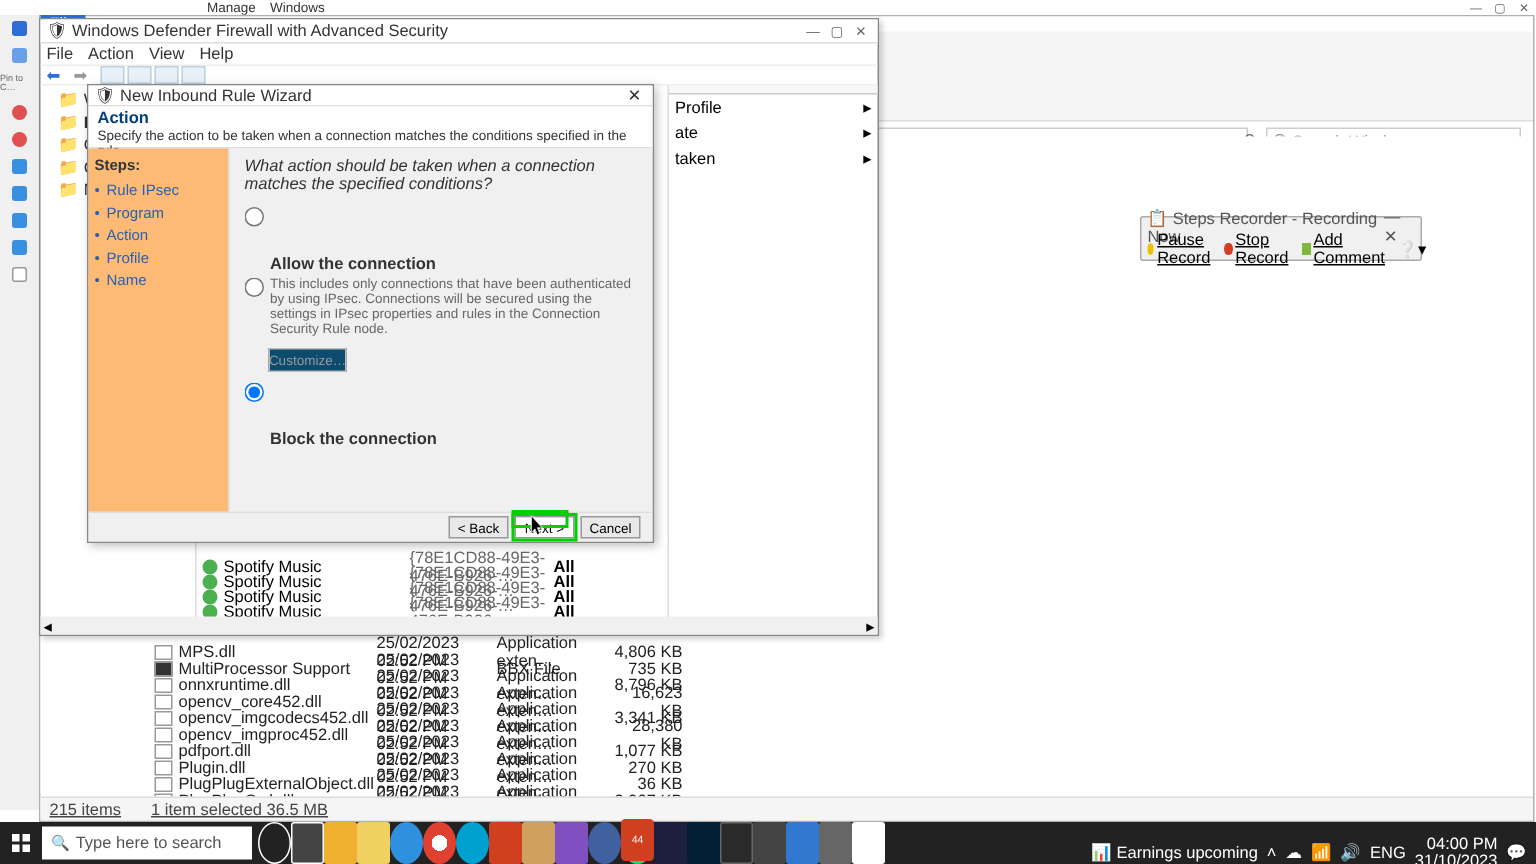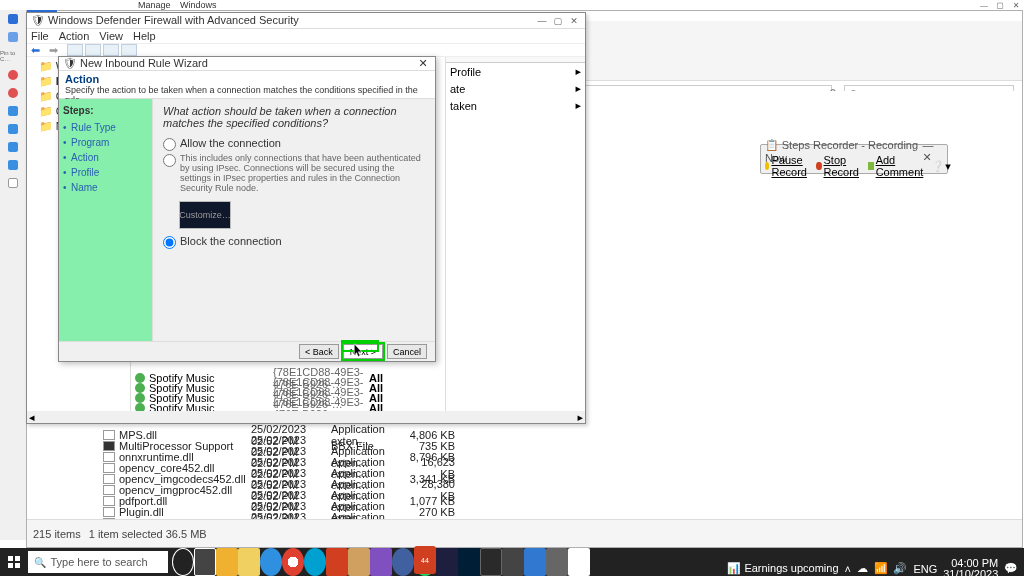--- a/index.html
+++ b/index.html
@@ -26,21 +26,21 @@
 
 .explorer-body { position: absolute; top: 80px; left: 0; right: 0; bottom: 18px; background: #fff; }
 .explorer-files { position: absolute; left: 76px; top: 338px; width: 470px; }
 .file-row { display: flex; align-items: center; height: 11px; font-size: 9px; color: #222; }
 .file-row .icon { width: 12px; height: 10px; margin-right: 4px; display: inline-block; background: #fff; border: 1px solid #999; }
 .file-row .icon.exec { background: #333; }
 .file-row .fname { width: 132px; overflow: hidden; white-space: nowrap; }
 .file-row .fdate { width: 80px; }
 .file-row .ftype { width: 78px; }
 .file-row .fsize { width: 46px; text-align: right; }
-.explorer-status { position: absolute; bottom: 0; left: 0; right: 0; height: 28px; background: #f5f5f5; border-top: 1px solid #ddd; font-size: 9px; display: flex; align-items: center; padding: 0 6px; gap: 8px; color: #444; }
+.explorer-status { position: absolute; bottom: 0; left: 0; right: 0; height: 16px; background: #f5f5f5; border-top: 1px solid #ddd; font-size: 9px; display: flex; align-items: center; padding: 0 6px; gap: 20px; color: #444; text-decoration: underline; }
 
 
 .steps-rec { position: absolute; left: 760px; top: 144px; width: 188px; height: 30px; background: #f0f0f0; border: 1px solid #aaa; border-radius: 2px; }
 .steps-rec .title { height: 12px; font-size: 9px; display: flex; align-items: center; padding: 0 4px; justify-content: space-between; color: #555; }
 .steps-rec .body { height: 18px; display: flex; align-items: center; gap: 6px; padding: 0 4px; font-size: 9px; }
 .steps-rec .body span { display: flex; align-items: center; gap: 2px; }
 .dot-y { width: 8px; height: 8px; border-radius: 50%; background: #f0c000; display: inline-block; }
 .dot-r { width: 8px; height: 8px; border-radius: 50%; background: #d04020; display: inline-block; }
 .sq-g { width: 8px; height: 8px; background: #7eb93e; display: inline-block; }
 
@@ -68,32 +68,32 @@
 .fw-scroll { position: absolute; bottom: 0; left: 0; right: 0; height: 12px; background: #f0f0f0; display: flex; align-items: center; }
 
 
 .wizard { position: absolute; left: 58px; top: 56px; width: 378px; height: 306px; background: #f0f0f0; border: 1px solid #888; box-shadow: 2px 2px 6px rgba(0,0,0,.25); }
 .wz-title { height: 14px; background: #fff; display: flex; align-items: center; justify-content: space-between; padding: 0 4px; font-size: 10px; color: #333; border-bottom: 1px solid #ddd; }
 .wz-title .x { width: 16px; text-align: center; cursor: pointer; }
 .wz-head { height: 28px; background: #fff; padding: 2px 6px; border-bottom: 1px solid #ddd; }
 .wz-head .h { font-weight: bold; color: #003f7f; font-size: 11px; }
 .wz-head .sub { font-size: 9px; color: #333; }
 .wz-body { display: flex; height: calc(100% - 62px); }
-.wz-steps { width: 94px; background: #86efac; padding: 6px 4px; border-right: 1px solid #ddd; }
+.wz-steps { width: 94px; background: #fdba74; padding: 6px 4px; border-right: 1px solid #ddd; }
 .wz-steps .label { font-size: 10px; font-weight: bold; color: #333; margin-bottom: 4px; }
 .wz-steps .step { font-size: 10px; color: #2a60b0; padding: 2px 0 2px 8px; position: relative; }
 .wz-steps .step::before { content: "•"; position: absolute; left: 0; }
 .wz-steps .step.active { font-weight: normal; }
 .wz-main { flex: 1; padding: 6px 10px; background: #f0f0f0; font-size: 10px; color: #333; }
 .wz-main .q { margin-bottom: 8px; font-style: italic; }
 .wz-main .opt { display: flex; align-items: flex-start; gap: 4px; margin-bottom: 2px; }
 .wz-main .opt input { margin-top: 1px; }
-.wz-main .opt .ol { font-weight: normal; }
+.wz-main .opt .ol { font-weight: bold; margin-top: 33px; }
 .wz-main .opt .od { font-size: 9px; color: #666; margin-bottom: 6px; }
-.wz-main .custbtn { width: 52px; height: 28px; background: #0f172a; border: 1px solid #bbb; color: #999; font-size: 9px; margin: 2px 0 6px 16px; display: flex; align-items: center; justify-content: center; }
+.wz-main .custbtn { width: 52px; height: 16px; background: #0c4a6e; border: 1px solid #bbb; color: #999; font-size: 9px; margin: 2px 0 6px 16px; display: flex; align-items: center; justify-content: center; }
 .wz-foot { height: 20px; display: flex; align-items: center; justify-content: flex-end; gap: 4px; padding: 0 8px; border-top: 1px solid #ddd; background: #f0f0f0; }
 .wz-foot button { width: 40px; height: 15px; font-size: 9px; background: #e8e8e8; border: 1px solid #999; cursor: pointer; }
 .wz-foot button.next { outline: 2px solid #00d000; background: #fff; }
 
 
 .hl { position: absolute; left: 341px; top: 340px; width: 38px; height: 12px; border: 2px solid #00d000; pointer-events: none; z-index: 5; }
 .cursor { position: absolute; left: 354px; top: 344px; width: 10px; height: 14px; z-index: 6; }
 .cursor svg { width: 100%; height: 100%; filter: drop-shadow(0 0 1px #fff); }
 
 
@@ -331,21 +331,21 @@
     <span class="x">✕</span>
   </div>
   <div class="wz-head">
     <div class="h">Action</div>
     <div class="sub">Specify the action to be taken when a connection matches the conditions specified in the rule.</div>
   </div>
   <div class="wz-body">
     <div class="wz-steps">
       <div class="label">Steps:</div>
       <div id="wz-steps">
-          <div class="step">Rule Type</div>
+          <div class="step">Rule IPsec</div>
           <div class="step">Program</div>
           <div class="step active">Action</div>
           <div class="step">Profile</div>
           <div class="step">Name</div>
         </div>
     </div>
     <div class="wz-main">
       <div class="q">What action should be taken when a connection matches the specified conditions?</div>
       <div class="opt">
         <input type="radio" name="act" style="">

